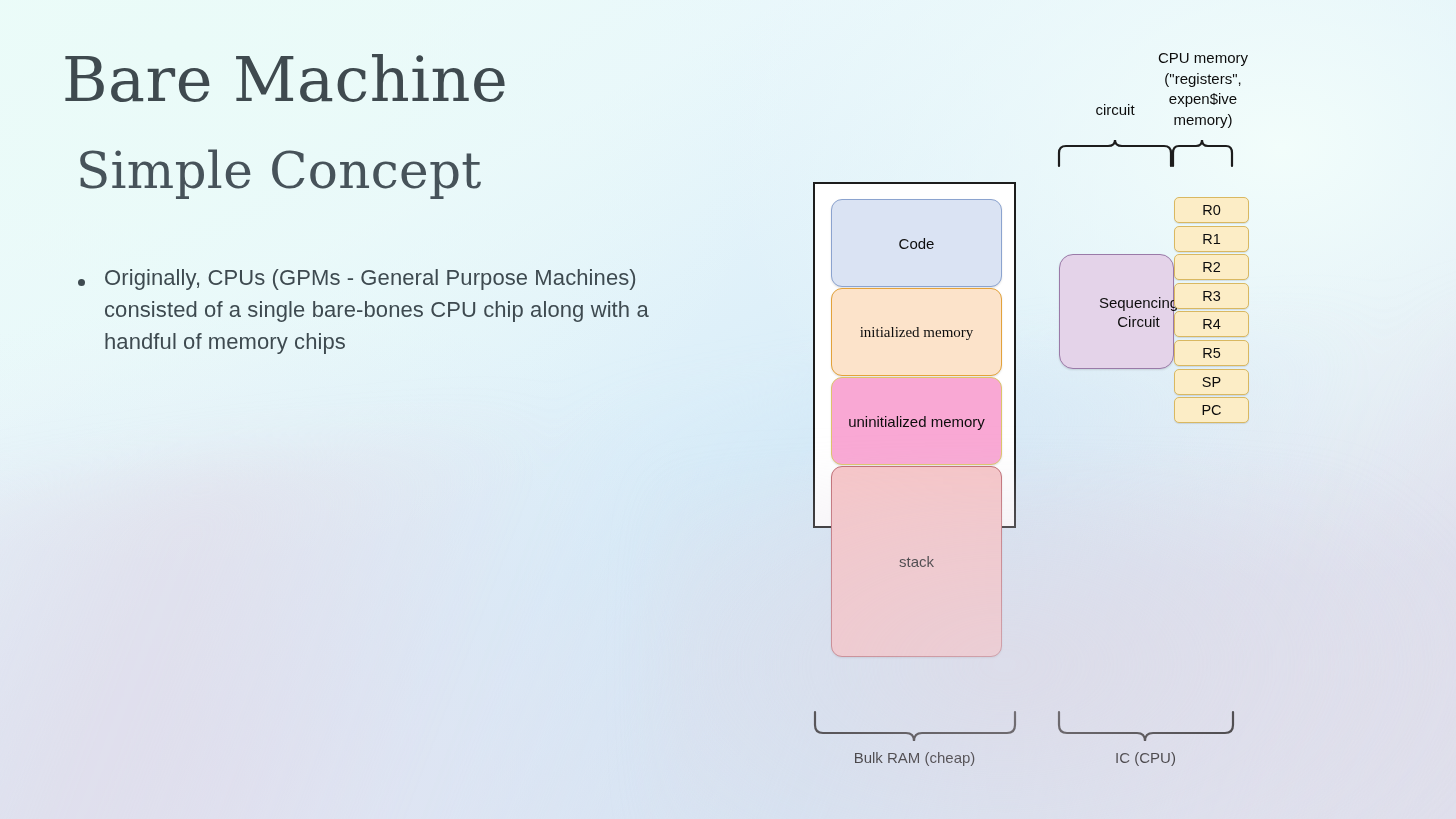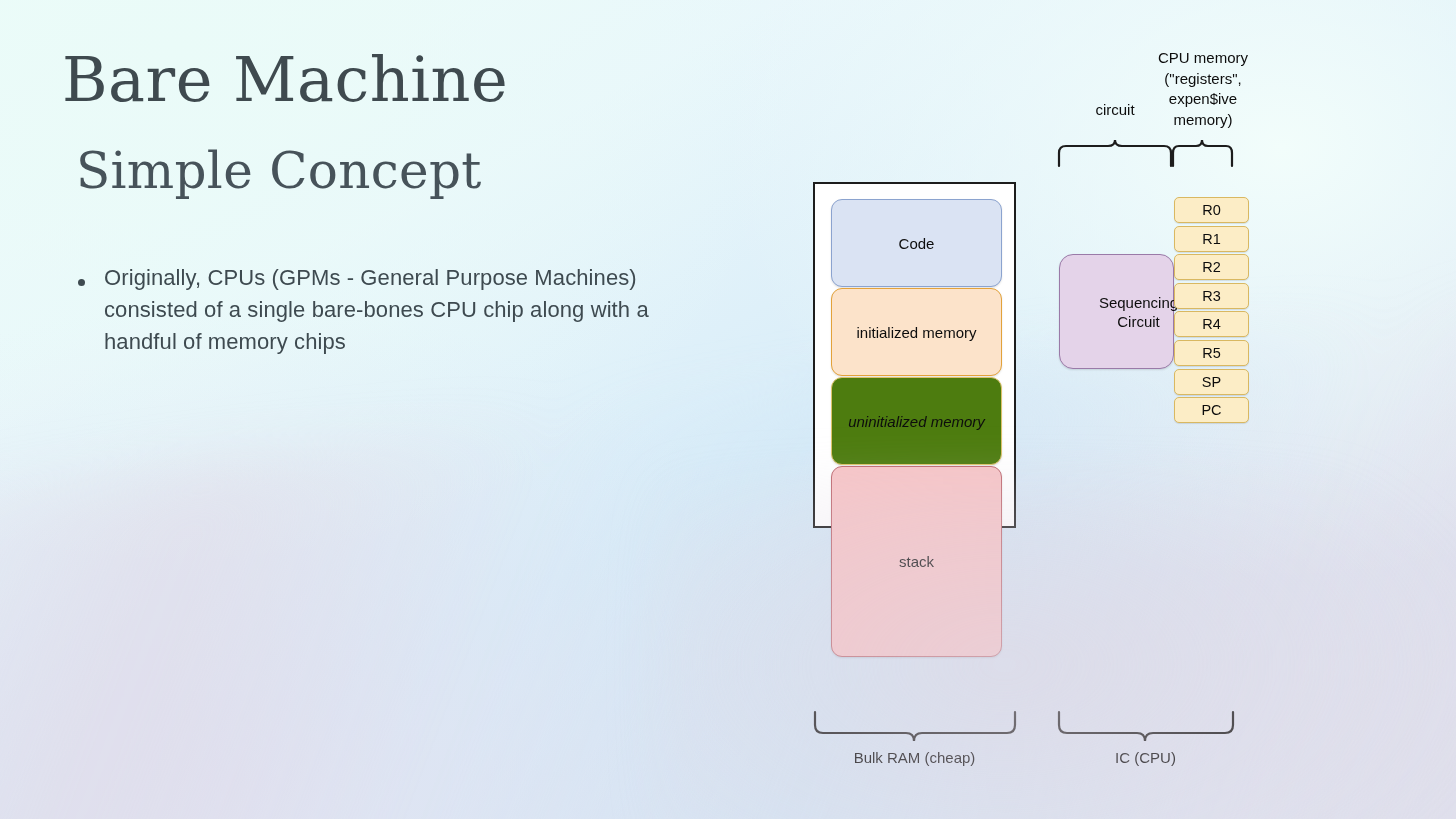--- a/index.html
+++ b/index.html
@@ -138,22 +138,22 @@
     display: flex;
     align-items: center;
     justify-content: center;
     font-size: 15px;
     color: #0d0d0d;
     text-align: center;
     box-shadow: 0 1px 2px rgba(0,0,0,0.12);
   }
 
   #block-code          { top: 15px;  height: 88px; background: #dae3f3; border: 1.6px solid #8ba3cf; }
-  #block-initialized   { top: 104px; height: 88px; background: #fce3ca; border: 1.6px solid #e3a23a; }
-  #block-uninitialized { top: 193px; height: 88px; background: #4d7c0f; border: 1.6px solid #ddc36a; font-style: italic; }
+  #block-initialized   { top: 104px; height: 88px; background: #fce3ca; border: 1.6px solid #e3a23a; font-family: Liberation Serif, serif; }
+  #block-uninitialized { top: 193px; height: 88px; background: #f9a8d4; border: 1.6px solid #ddc36a; }
   #block-stack         { top: 282px; height: 191px; background: #f7c5c7; border: 1.6px solid #c06b72; }
 
   
   #sequencing-circuit {
     position: absolute;
     left: 1059px;
     top: 254px;
     width: 115px;
     height: 115px;
     background: #e4d3e9;

